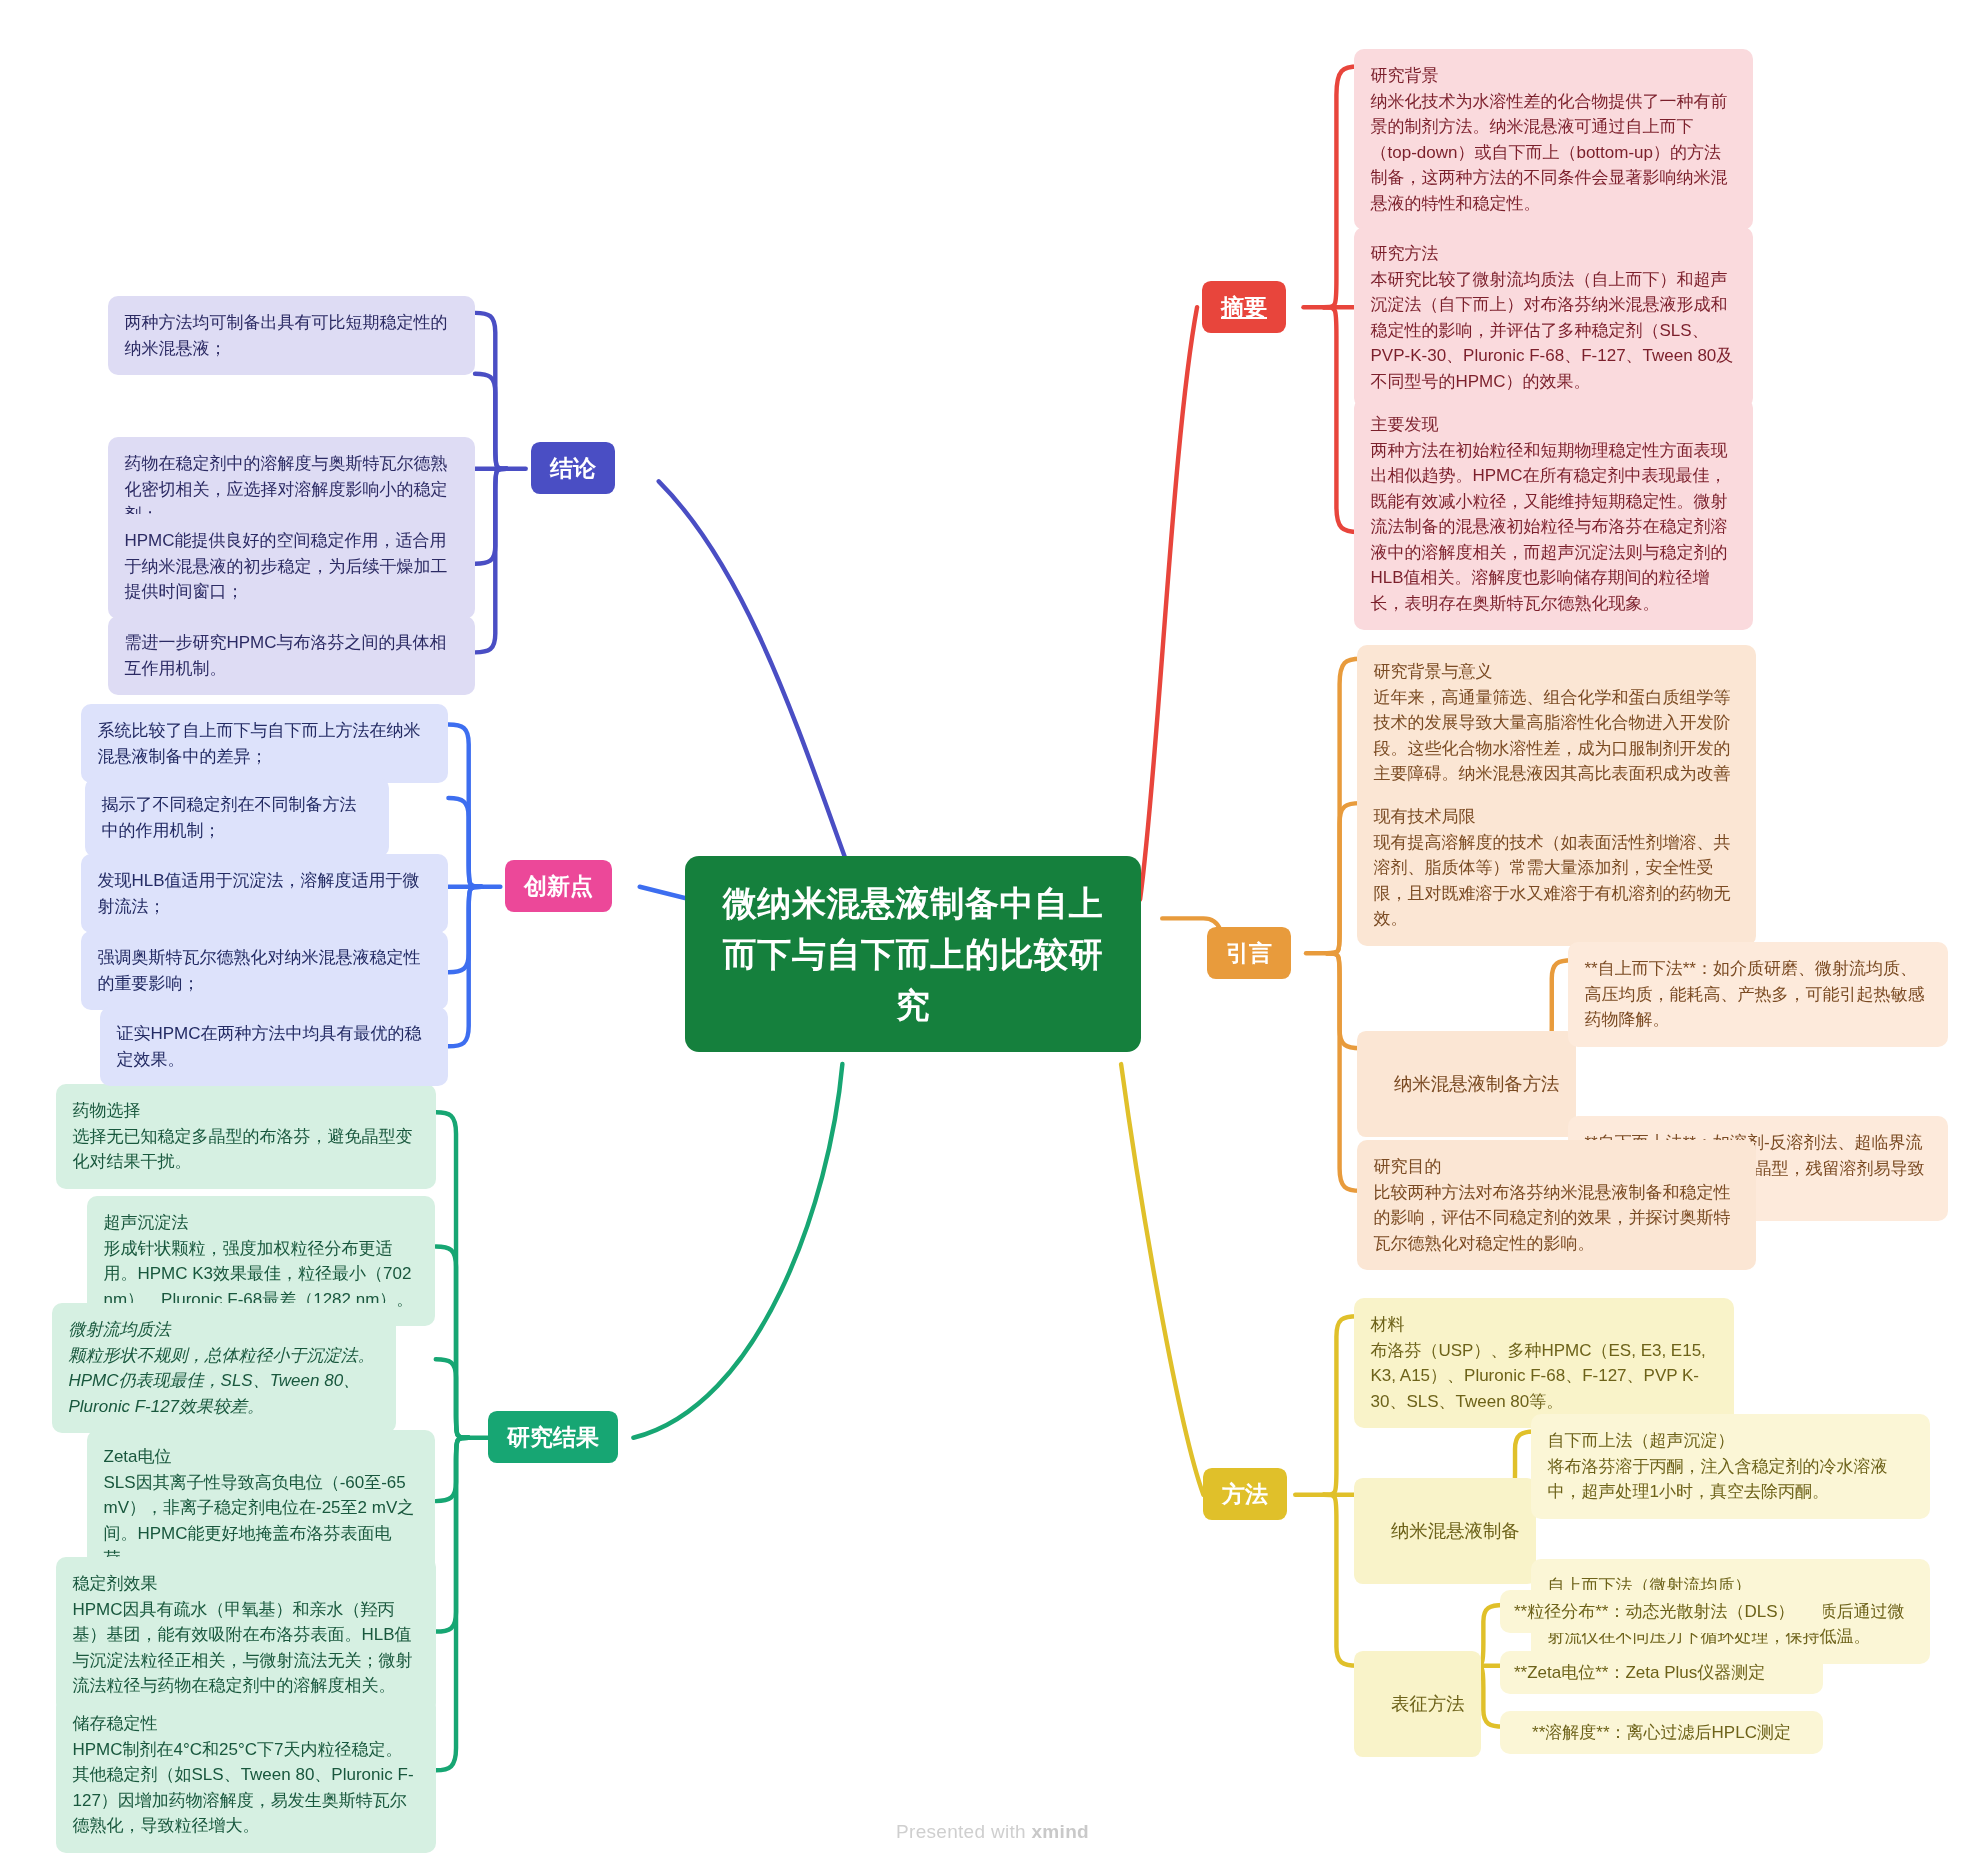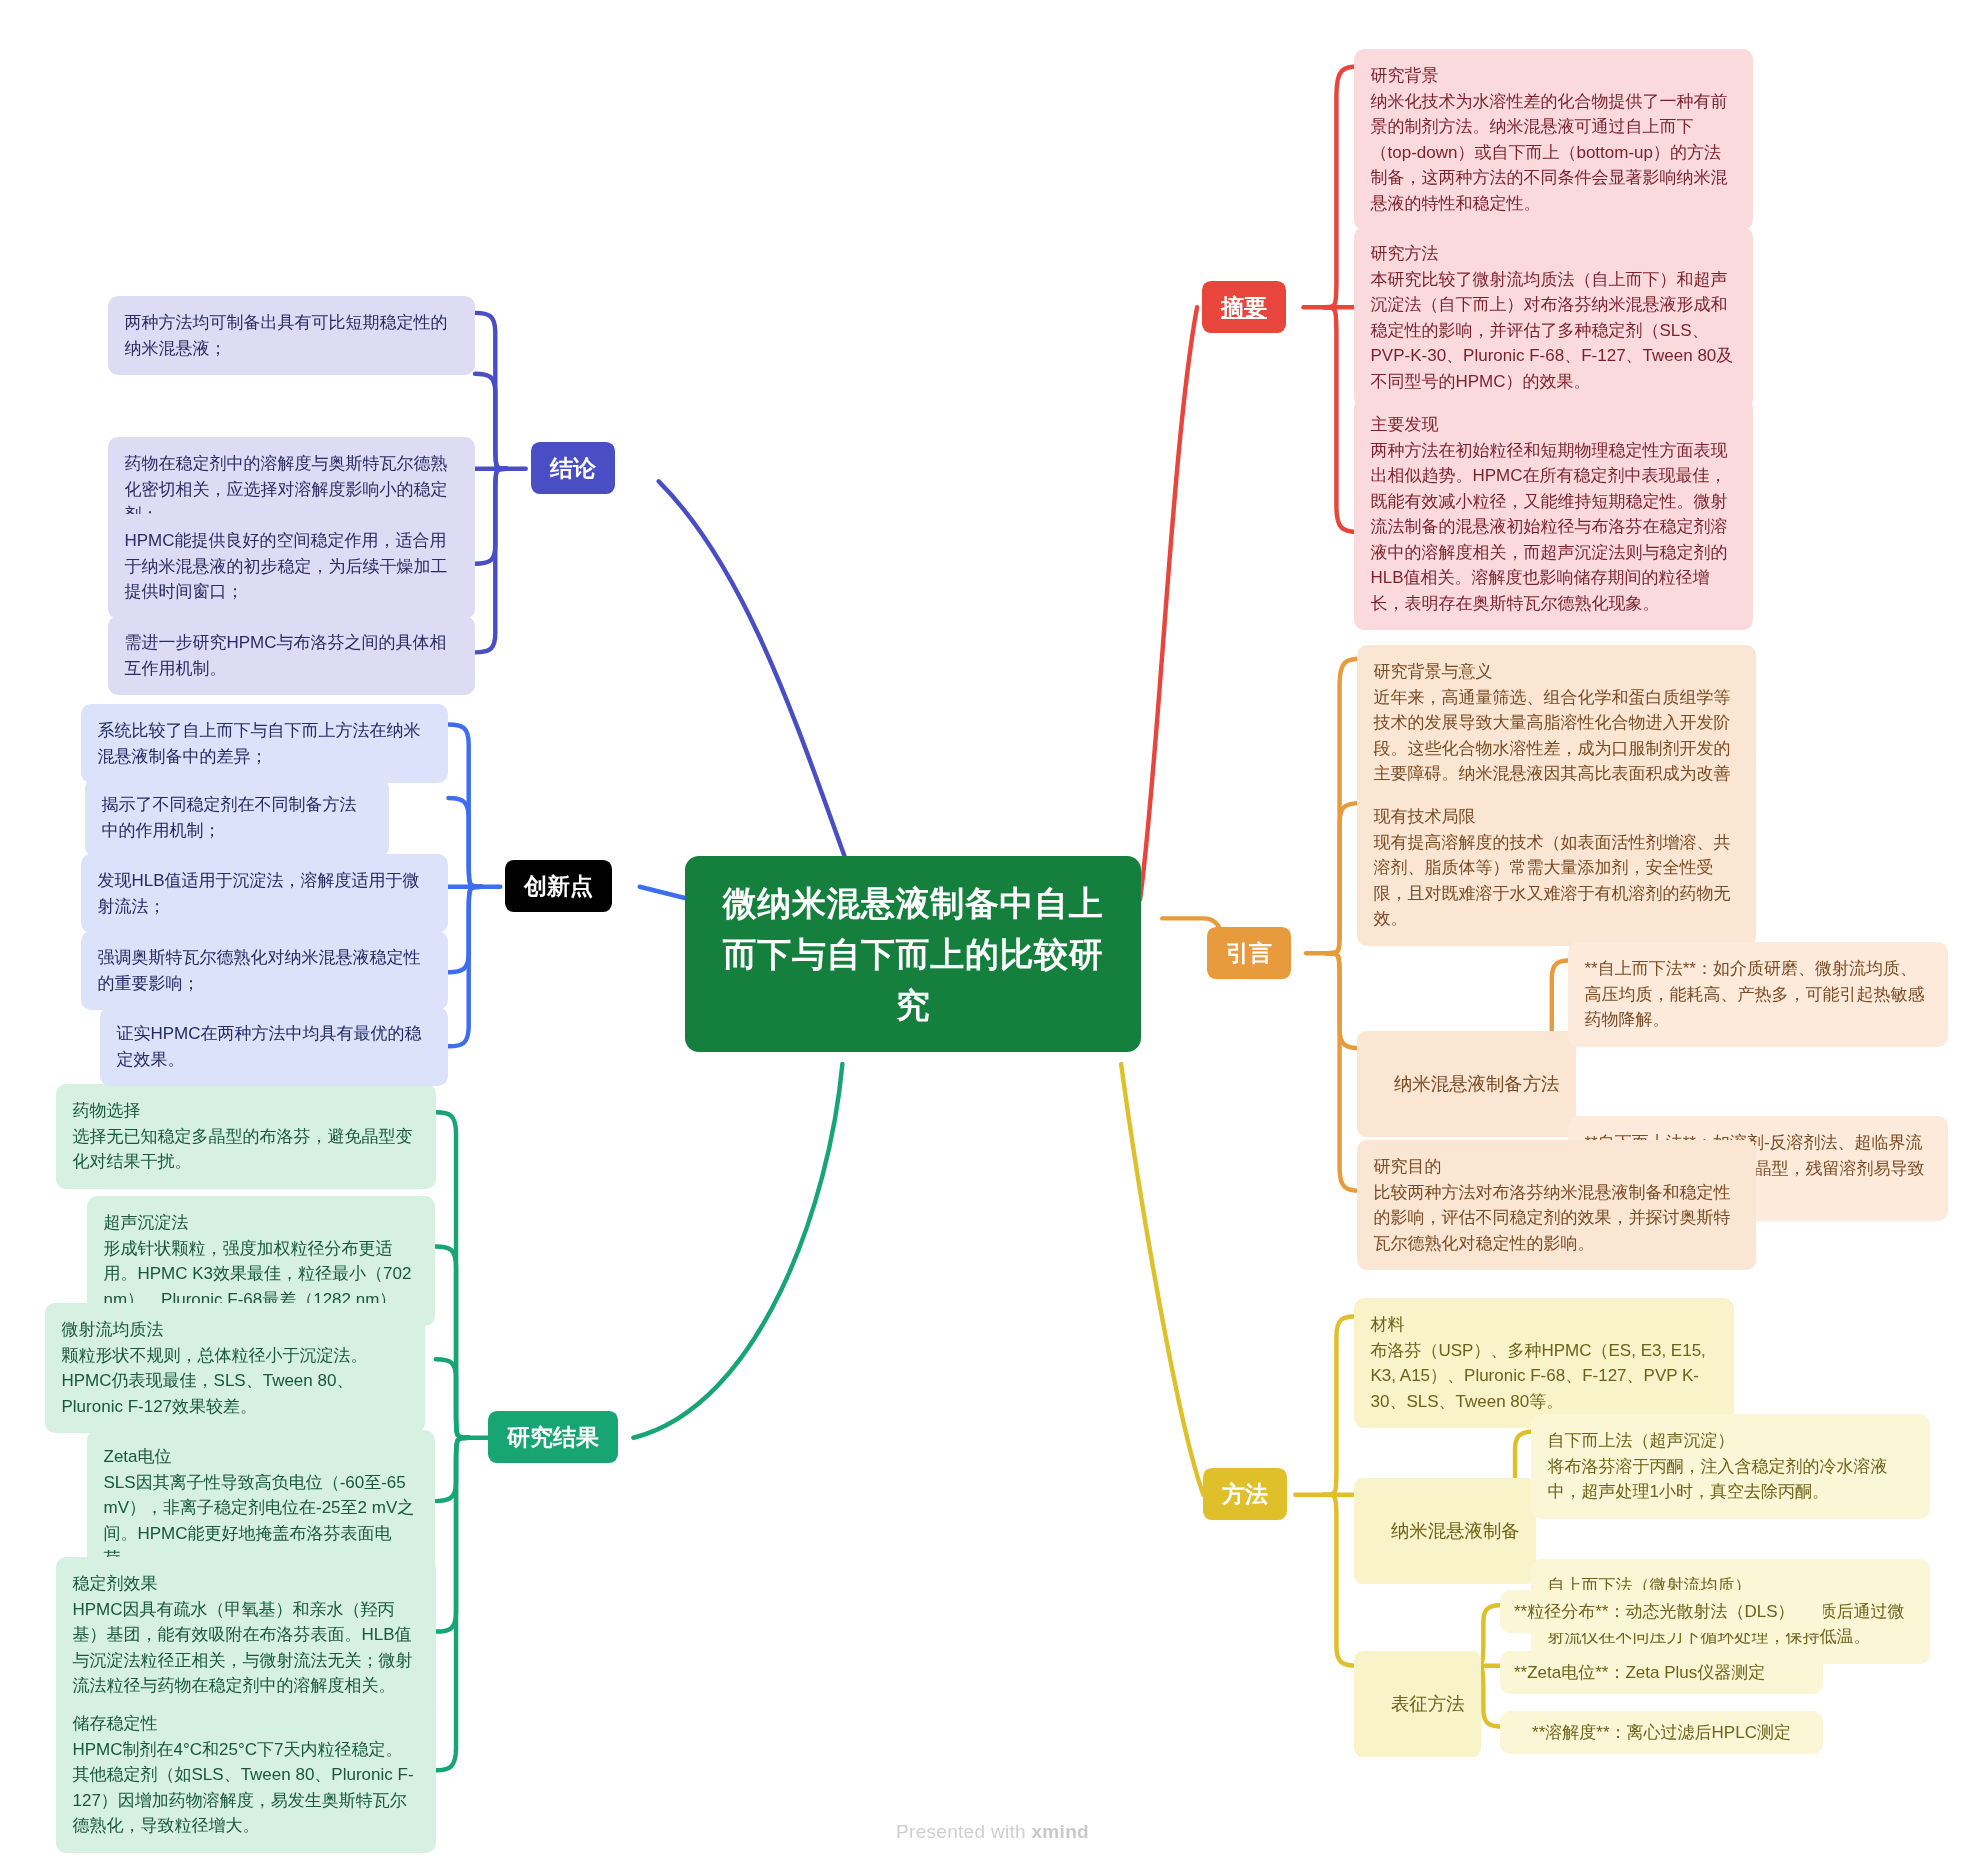--- a/index.html
+++ b/index.html
@@ -40,21 +40,21 @@
     font-weight: 700;
     padding: 8.9px 19px;
     border-radius: 8.9px;
     display: inline-flex; align-items: center; justify-content: center;
     white-space: nowrap;
   }
   .chip-abstract   { background: #e8453c; text-decoration: underline; }
   .chip-intro      { background: #e89b3c; }
   .chip-method     { background: #e0c02a; }
   .chip-results    { background: #17a673; }
-  .chip-innov      { background: #000000; text-align: right; }
+  .chip-innov      { background: #ec4899; text-align: right; }
   .chip-conclusion { background: #4a4ec4; }
 
   
   .card { font-size: 17px; padding: 14px 16.5px; border-radius: 10px; }
   .card-abstract { background: #fadadd; color: #7b1f2b; }
   .card-intro    { background: #fbe6d4; color: #7a4a22; }
   .card-intro2   { background: #fdeadb; color: #7a4a22; }
   .card-method   { background: #f9f3c9; color: #6d6219; }
   .card-method2  { background: #fbf6d6; color: #6d6219; }
   .card-results  { background: #d6f0e2; color: #18573d; }
@@ -188,21 +188,21 @@
   <div class="node card card-method2" style="left:1500px; top:1651px; width:323px; padding:8.9px 14px;">**Zeta电位**：Zeta Plus仪器测定</div>
   <div class="node card card-method2" style="left:1500px; top:1711px; width:323px; padding:8.9px 14px;text-align:center;">**溶解度**：离心过滤后HPLC测定</div>
 
   <div class="node chip chip-results" style="left:488px; top:1411px;align-items:flex-end;">
     <span>研究结果</span>
   </div>
   <div class="node card card-results" style="left:56px; top:1084px; width:380px;">药物选择
 选择无已知稳定多晶型的布洛芬，避免晶型变化对结果干扰。</div>
   <div class="node card card-results" style="left:87px; top:1196px; width:348px;">超声沉淀法
 形成针状颗粒，强度加权粒径分布更适用。HPMC K3效果最佳，粒径最小（702 nm），Pluronic F-68最差（1282 nm）。</div>
-  <div class="node card card-results" style="left:45px; top:1303px; width:380px;">微射流均质法
+  <div class="node card card-results" style="left:52px; top:1303px; width:344px;font-style:italic;">微射流均质法
 颗粒形状不规则，总体粒径小于沉淀法。HPMC仍表现最佳，SLS、Tween 80、Pluronic F-127效果较差。</div>
   <div class="node card card-results" style="left:87px; top:1430px; width:348px;">Zeta电位
 SLS因其离子性导致高负电位（-60至-65 mV），非离子稳定剂电位在-25至2 mV之间。HPMC能更好地掩盖布洛芬表面电荷。</div>
   <div class="node card card-results" style="left:56px; top:1557px; width:380px;">稳定剂效果
 HPMC因具有疏水（甲氧基）和亲水（羟丙基）基团，能有效吸附在布洛芬表面。HLB值与沉淀法粒径正相关，与微射流法无关；微射流法粒径与药物在稳定剂中的溶解度相关。</div>
   <div class="node card card-results" style="left:56px; top:1697px; width:380px;">储存稳定性
 HPMC制剂在4°C和25°C下7天内粒径稳定。其他稳定剂（如SLS、Tween 80、Pluronic F-127）因增加药物溶解度，易发生奥斯特瓦尔德熟化，导致粒径增大。</div>
 
   <div class="node chip chip-innov" style="left:505px; top:860px;">
     <span>创新点</span>

